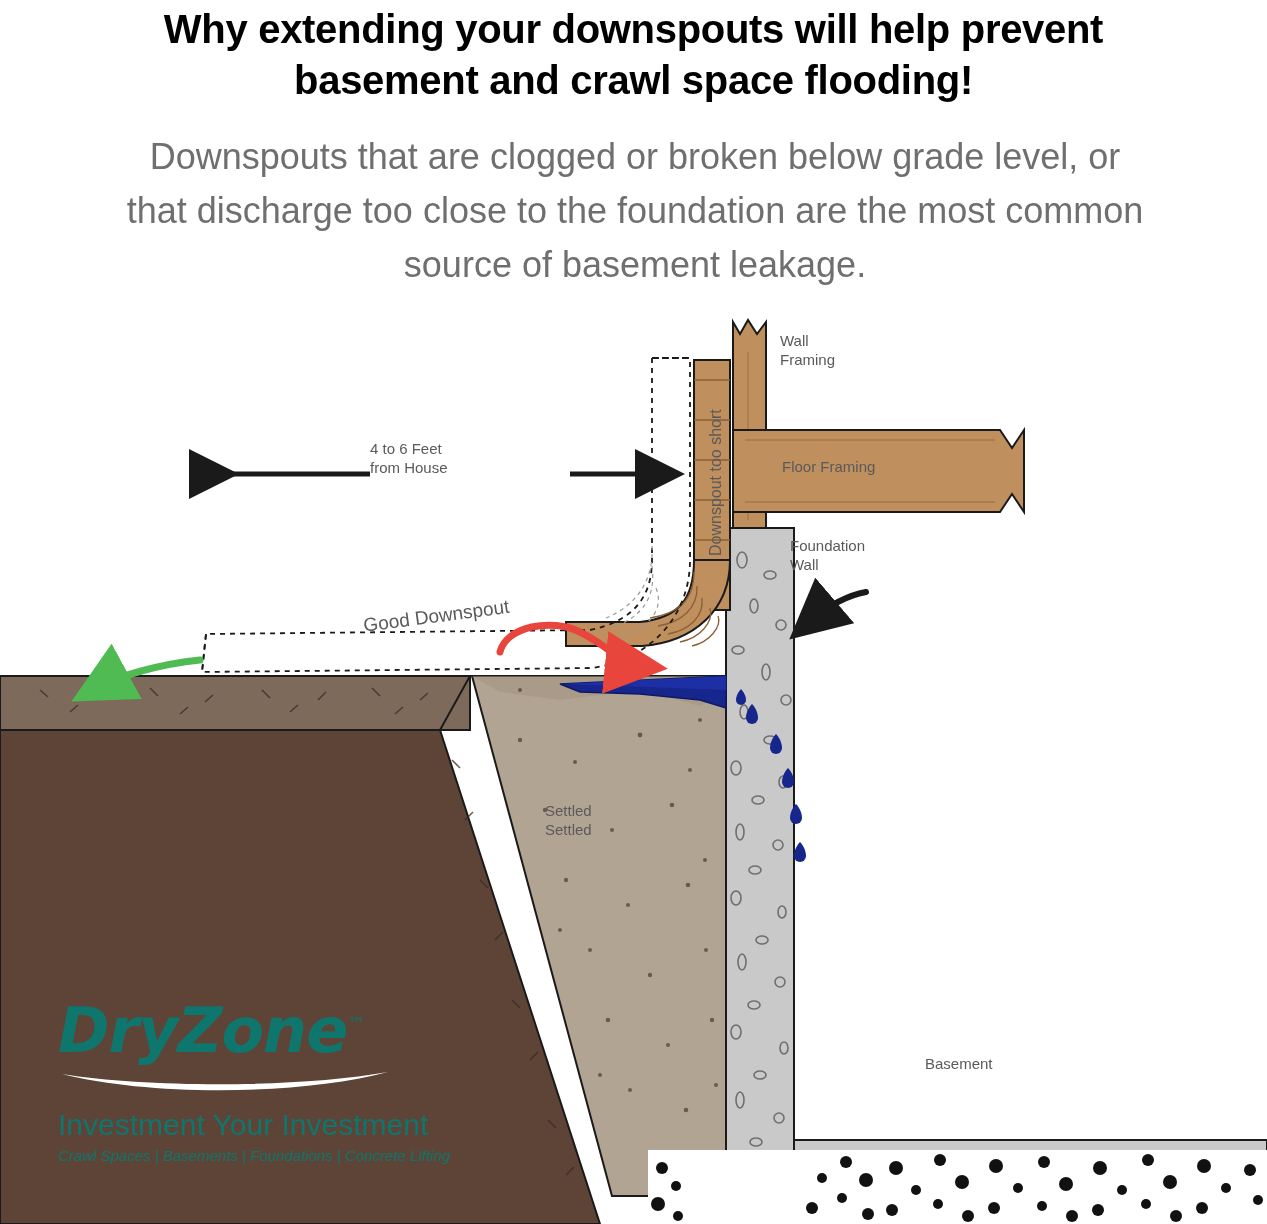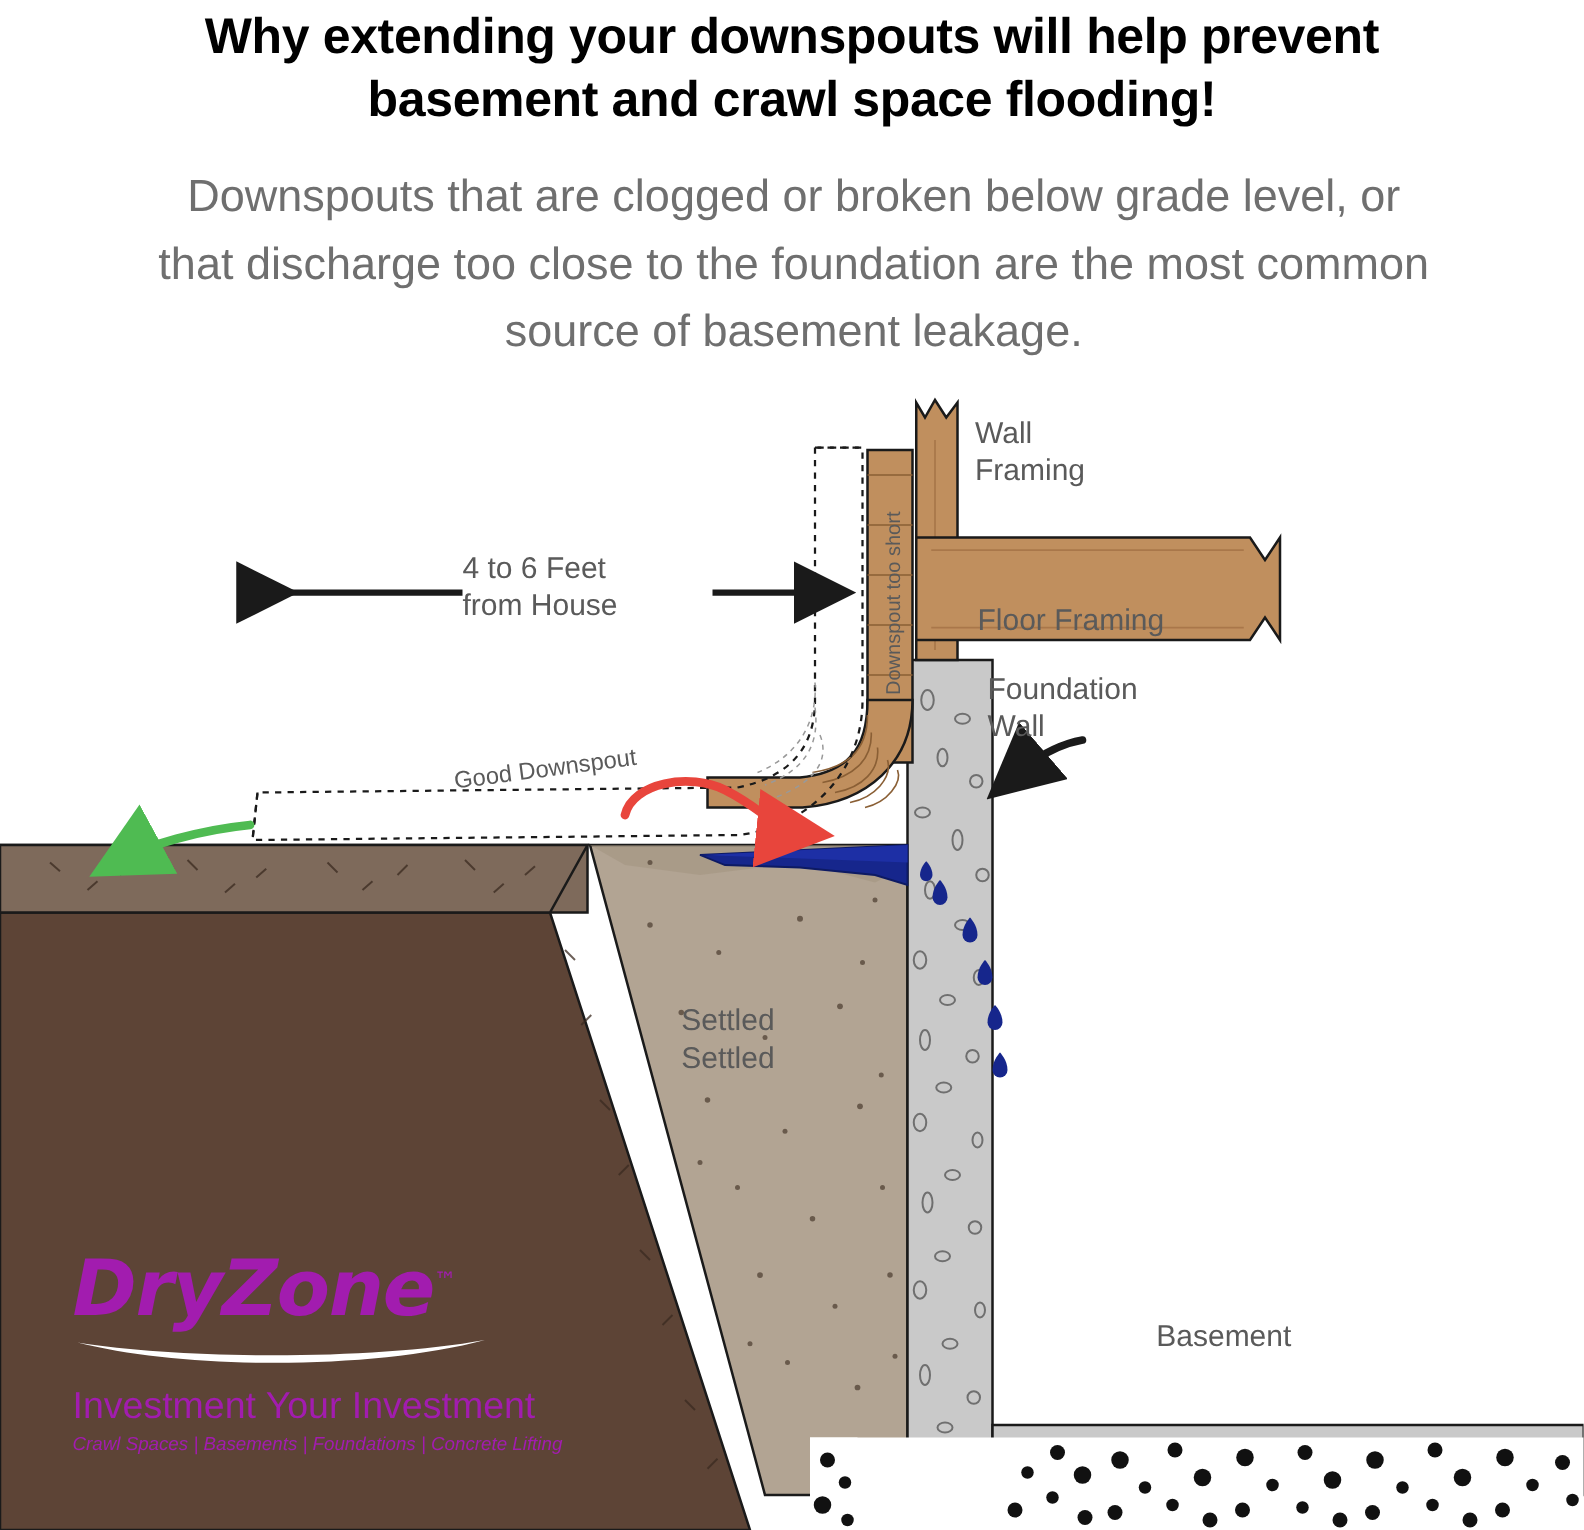--- a/index.html
+++ b/index.html
@@ -45,21 +45,21 @@
   .diagram {
     position: absolute;
     left: 0;
     top: 0;
     width: 1267px;
     height: 1224px;
   }
   .lbl {
     position: absolute;
     color: #5a5a5a;
-    font-size: 24px;
+    font-size: 15px;
     line-height: 1.25;
   }
   .lbl.small {
     font-size: 17px;
     line-height: 1.3;
   }
   .lbl.center { text-align: left; }
   .lbl.rot {
     transform-origin: 0 0;
     transform: rotate(-90deg);
@@ -70,21 +70,21 @@
     transform-origin: 0 0;
     transform: rotate(-7.5deg);
     white-space: nowrap;
     font-size: 19px;
   }
   .logo-wrap {
     position: absolute;
     left: 58px;
     top: 1000px;
     width: 420px;
-    color: #a21caf;
+    color: #0f766e;
   }
   .logo-text {
     font-family: "DejaVu Sans", sans-serif;
     font-size: 62px;
     font-weight: 700;
     font-style: italic;
     letter-spacing: -1px;
     line-height: 1;
     position: relative;
     display: inline-block;
@@ -362,21 +362,21 @@
 
     <path d="M866,592 C844,596 826,608 812,620" fill="none" stroke="#1a1a1a" stroke-width="6" stroke-linecap="round" marker-end="url(#arrBlack)"></path>
 
   </svg>
 
   <div class="lbl" style="left:780px; top:332px;">
     <div>Wall</div>
     <div>Framing</div>
   </div>
 
-  <div class="lbl" style="left:782px; top:458px;margin-top:24px;">Floor Framing</div>
+  <div class="lbl" style="left:782px; top:458px;">Floor Framing</div>
 
   <div class="lbl center" style="left:790px; top:537px; width:180px;">
     <div>Foundation</div>
     <div>Wall</div>
   </div>
 
   <div class="lbl center" style="left:370px; top:440px; width:200px;">
     <div>4 to 6 Feet</div>
     <div>from House</div>
   </div>

